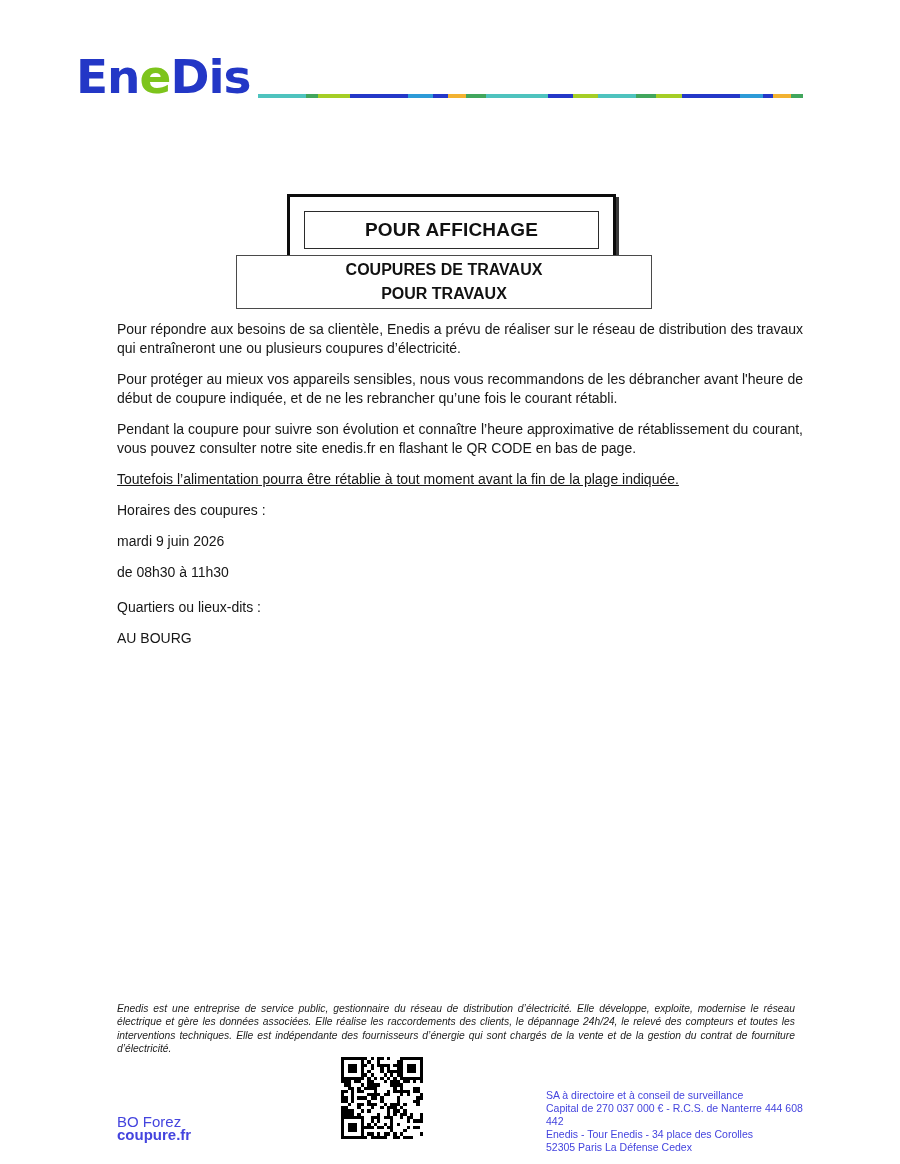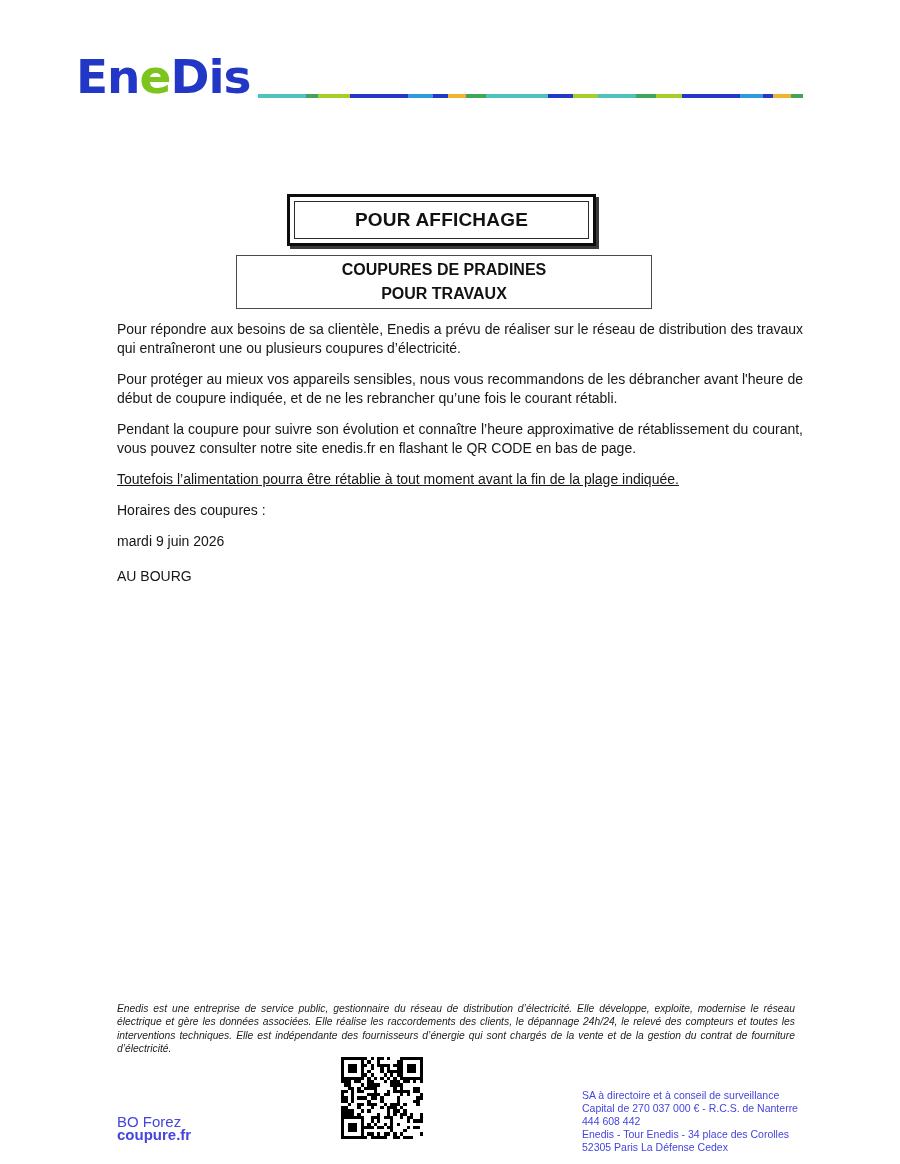--- a/index.html
+++ b/index.html
@@ -24,21 +24,21 @@
       #4EC3BE 228px 290px,#2438C8 290px 315px,#A5CE26 315px 340px,#4EC3BE 340px 378px,
       #41A65C 378px 398px,#A5CE26 398px 424px,#2438C8 424px 482px,#2D9BD8 482px 505px,
       #2438C8 505px 515px,#F2B231 515px 533px,#41A65C 533px 555px,#4EC3BE 555px 572px,
       #2438C8 572px 585px,#A5CE26 585px 593px,#4EC3BE 593px 600px);
   }
 
   
   .banner{
     position:absolute;left:287px;top:194px;width:295px;height:38px;
     border:3px solid #0c0c0c;box-shadow:3px 3px 0 #3a3a3a;background:#fff;
-    display:flex;align-items:stretch;justify-content:stretch;padding:4px;
+    display:flex;align-items:stretch;justify-content:stretch;padding:14px;
   }
   .banner-inner{
     flex:1;border:1px solid #2b2b2b;display:flex;align-items:center;justify-content:center;
     font-weight:bold;font-size:19px;letter-spacing:.2px;color:#111;
   }
   .subtitle-box{
     position:absolute;left:236px;top:255px;width:414px;height:52px;
     border:1.5px solid #4a4a4a;background:#fff;
     display:flex;flex-direction:column;align-items:center;justify-content:center;
     font-weight:bold;font-size:16px;line-height:24px;color:#111;text-align:center;
@@ -63,54 +63,56 @@
   }
   .qr{position:absolute;left:341px;top:1057px;width:82px;height:82px;}
   .qr svg{width:100%;height:100%;shape-rendering:crispEdges;}
   .footer-left{
     position:absolute;left:117px;top:1115px;
     font-size:15px;line-height:13px;color:#4444DE;
   }
   .footer-left .bold{font-weight:bold;}
   .footer-right{
     position:absolute;left:546px;top:1089px;
-    font-size:10.5px;line-height:13px;color:#4444DE;margin-left:36px;
+    font-size:10.5px;line-height:13px;color:#4444DE;
   }
   .footer-right div{margin:0;}
 </style>
 </head>
 <body>
 
 <div class="page">
 
   <div class="logo">
     <span class="lb">En</span>
       <span class="lg">e</span>
       <span class="lb">Dis</span>
   </div>
   <div class="deco-line"></div>
 
   <div class="banner">
     <div class="banner-inner">POUR AFFICHAGE</div>
   </div>
   <div class="subtitle-box">
-    <div>COUPURES DE PRADINES</div>
+    <div>COUPURES DE TRAVAUX</div>
     <div>POUR TRAVAUX</div>
   </div>
 
   <div class="body">
     <p class="just">Pour répondre aux besoins de sa clientèle, Enedis a prévu de réaliser sur le réseau de distribution des travaux qui entraîneront une ou plusieurs coupures d’électricité.</p>
     <p class="just">Pour protéger au mieux vos appareils sensibles, nous vous recommandons de les débrancher avant l'heure de début de coupure indiquée, et de ne les rebrancher qu’une fois le courant rétabli.</p>
     <p class="just">Pendant la coupure pour suivre son évolution et connaître l’heure approximative de rétablissement du courant, vous pouvez consulter notre site enedis.fr en flashant le QR CODE en bas de page.</p>
     <p><span class="note-underline">Toutefois l’alimentation pourra être rétablie à tout moment avant la fin de la plage indiquée.</span></p>
     <p>Horaires des coupures :</p>
     <div class="sched">
       <p class="line">mardi 9 juin 2026</p>
+      <p class="line">de 08h30 à 11h30</p>
     </div>
     <div class="quartiers">
+      <p class="line">Quartiers ou lieux-dits :</p>
       <p class="line">AU BOURG</p>
     </div>
   </div>
 
   <div class="legal">Enedis est une entreprise de service public, gestionnaire du réseau de distribution d’électricité. Elle développe, exploite, modernise le réseau électrique et gère les données associées. Elle réalise les raccordements des clients, le dépannage 24h/24, le relevé des compteurs et toutes les interventions techniques. Elle est indépendante des fournisseurs d’énergie qui sont chargés de la vente et de la gestion du contrat de fourniture d’électricité.</div>
 
   <div class="qr"><svg viewBox="0 0 25 25" xmlns="http://www.w3.org/2000/svg" fill="#000">
         <rect x="0" y="0" width="1" height="1"></rect>
         <rect x="1" y="0" width="1" height="1"></rect>
         <rect x="2" y="0" width="1" height="1"></rect>

